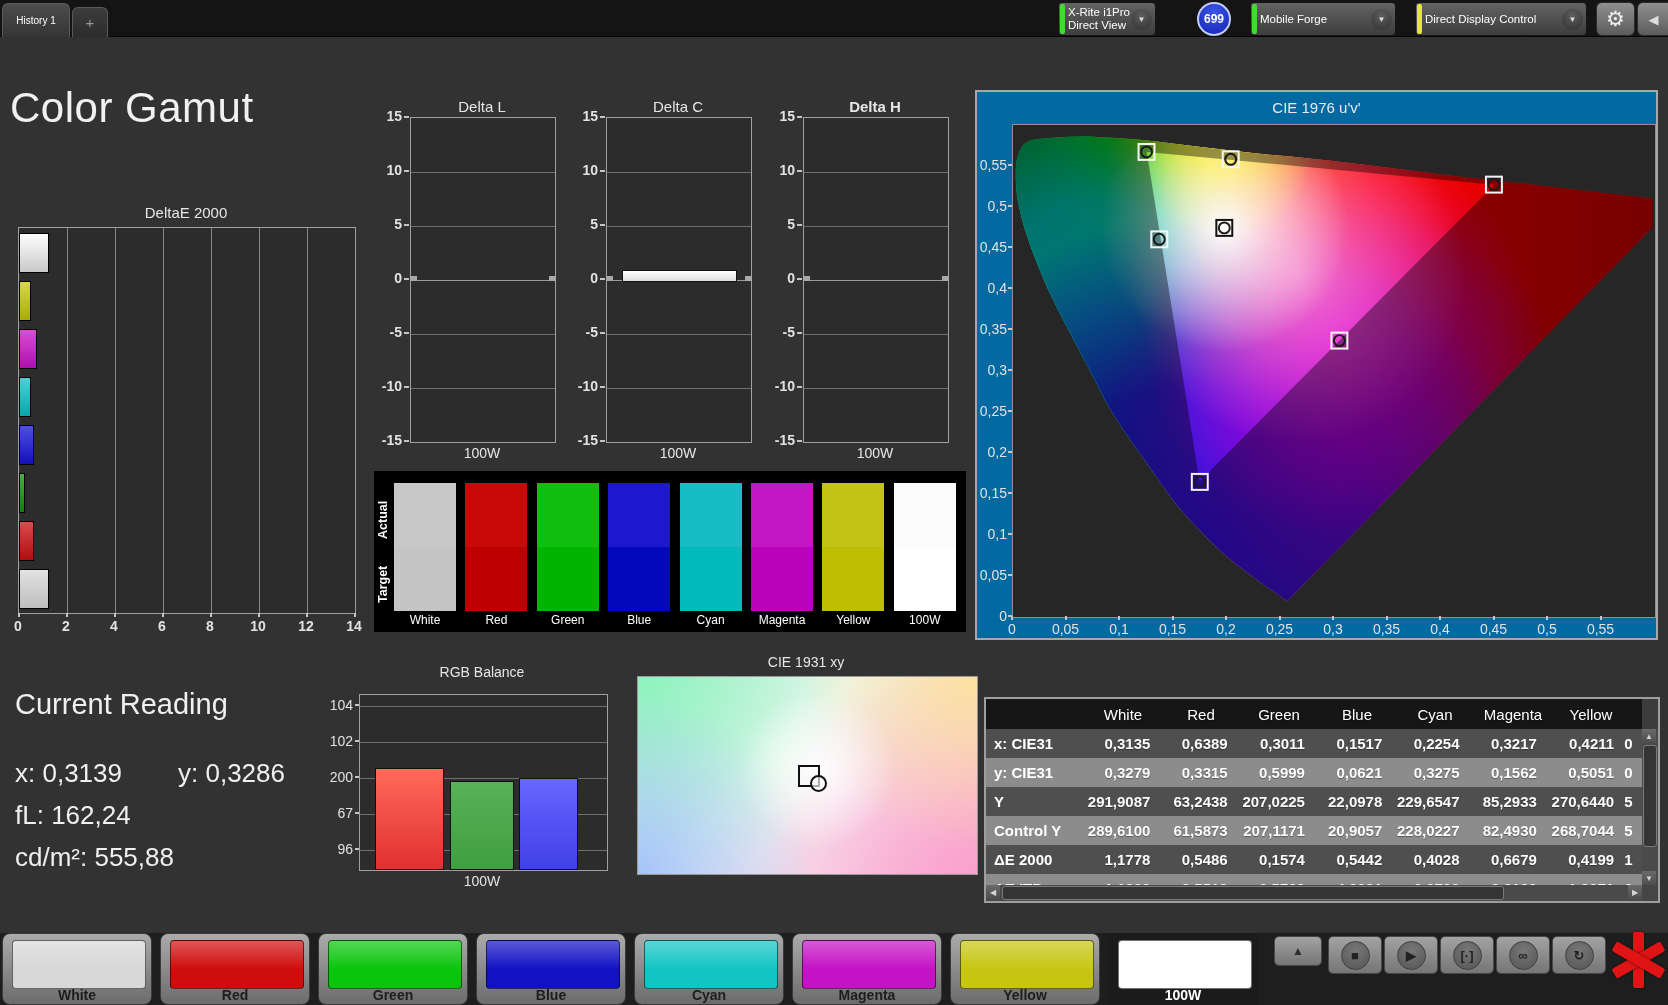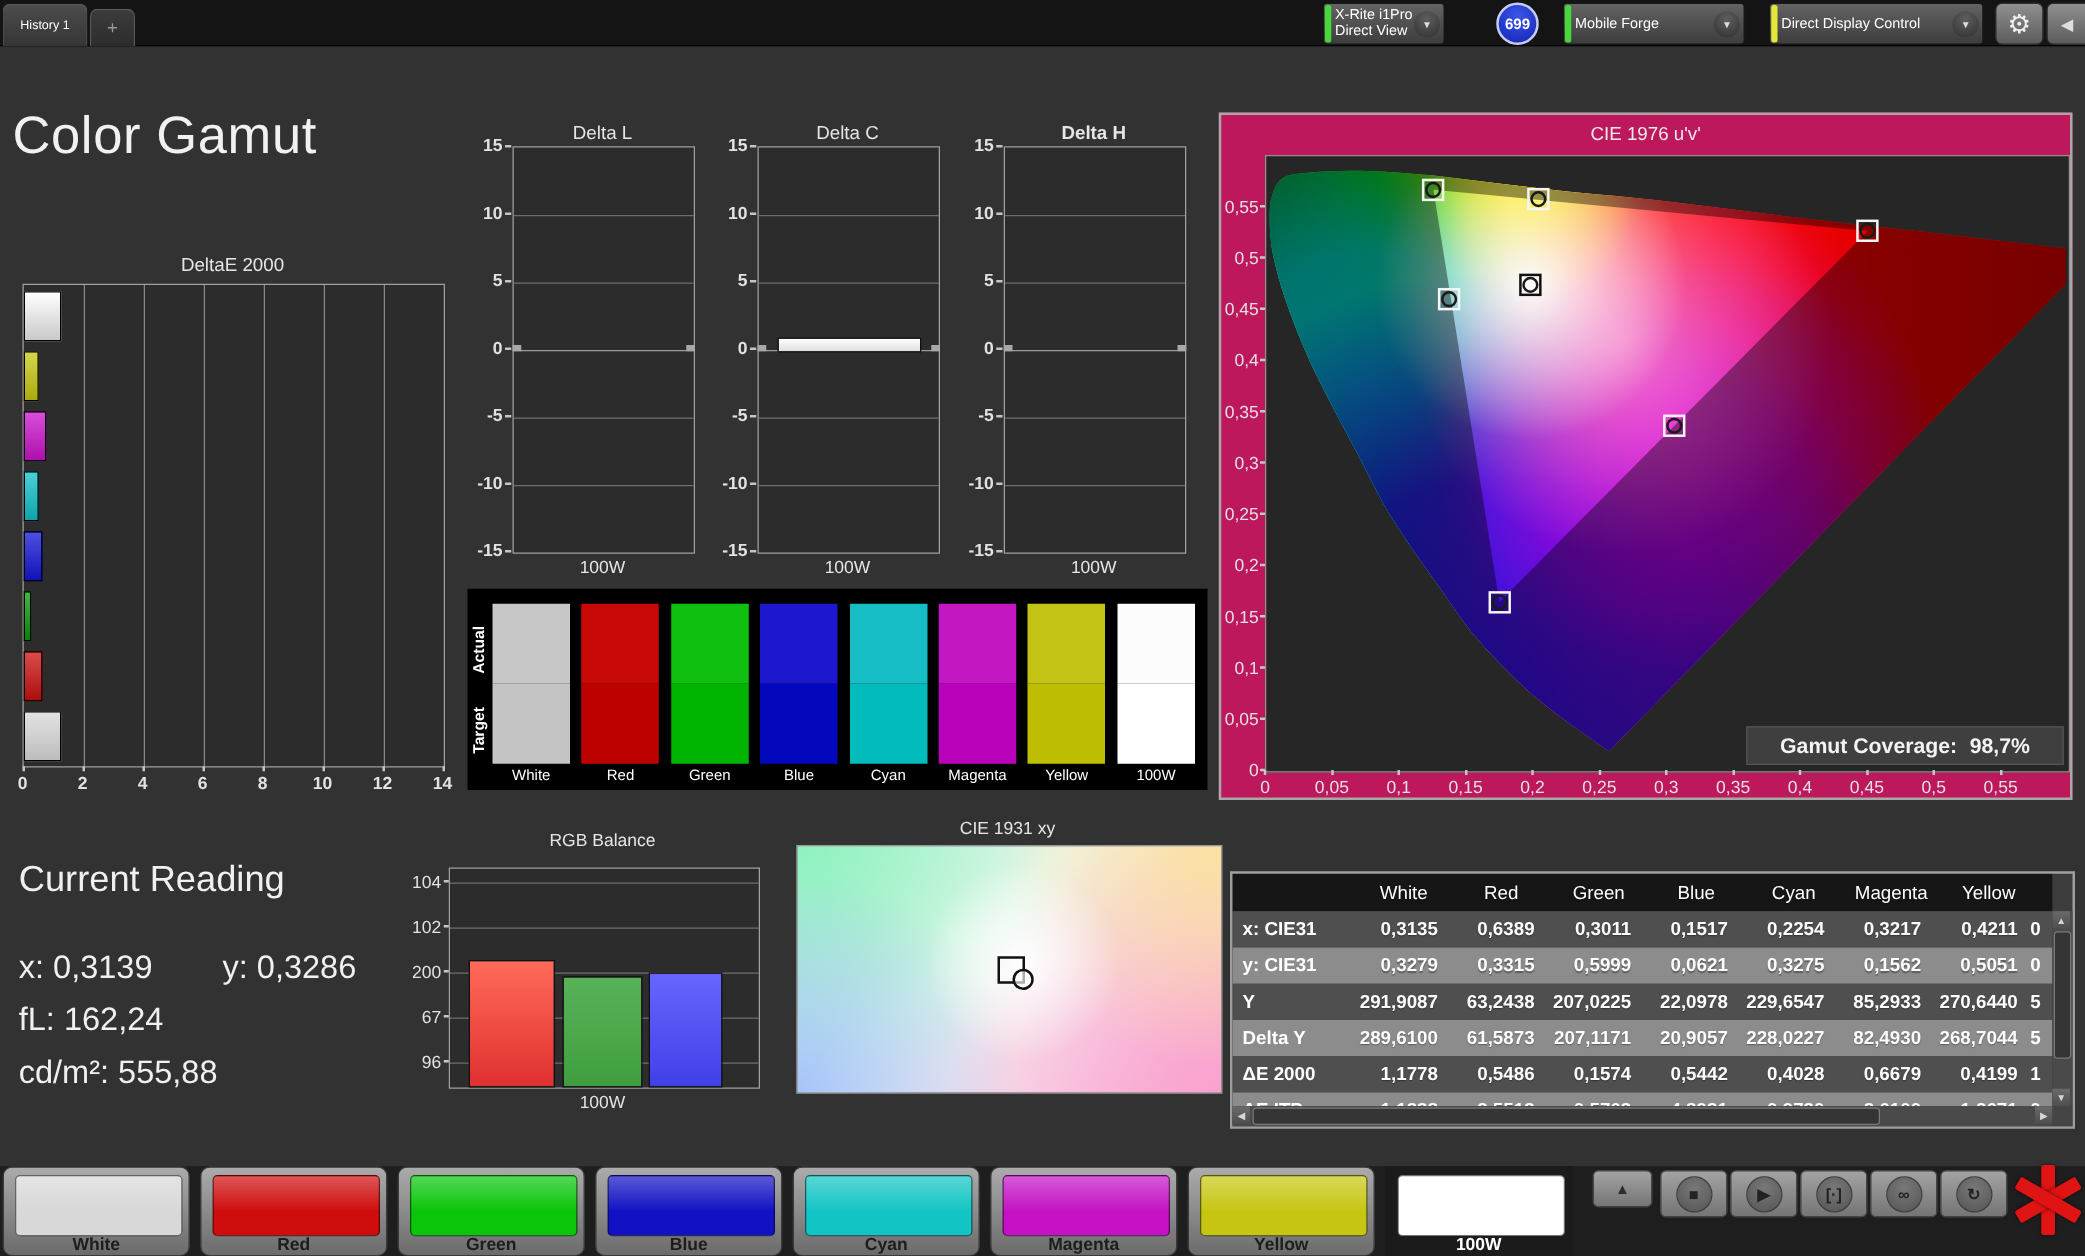--- a/index.html
+++ b/index.html
@@ -33,21 +33,21 @@
   .gridv{position:absolute;top:0;bottom:0;width:1px;background:#878787;}
   .gridh{position:absolute;left:0;right:0;height:1px;background:#6e6e6e;}
   .tick{position:absolute;background:#c5c5c5;}
   .ticklbl{position:absolute;font-size:14px;color:#e2e2e2;font-weight:bold;white-space:nowrap;}
   .debar{position:absolute;left:0;border:1px solid #000;}
   
   .strip{position:absolute;left:374px;top:471px;width:592px;height:161px;background:#000;}
   .vlabel{position:absolute;left:2px;width:16px;color:#fff;font-size:12.5px;font-weight:bold;
           writing-mode:vertical-rl;transform:rotate(180deg);text-align:center;}
   
-  .cie-panel{position:absolute;left:975px;top:90px;width:683px;height:550px;background:#be185d;border:2px solid #a8a8a8;box-sizing:border-box;}
+  .cie-panel{position:absolute;left:975px;top:90px;width:683px;height:550px;background:#0369a1;border:2px solid #a8a8a8;box-sizing:border-box;}
   .cie-title{position:absolute;top:7px;left:0;width:100%;text-align:center;font-size:15px;color:#eaeaea;}
   .cie-plot{position:absolute;left:35px;top:32px;width:642px;height:492px;background:#262626;border:1px solid #909090;}
   .coverage{position:absolute;right:4px;bottom:5px;width:252px;height:29px;background:#3f3f3f;border:1px solid #565656;
             display:flex;align-items:center;justify-content:center;gap:10px;font-size:17px;font-weight:bold;color:#f3f3f3;}
   
   .cr-title{position:absolute;left:15px;top:688px;font-size:29px;color:#f0f0f0;}
   .cr-line{position:absolute;font-size:26px;color:#f0f0f0;}
   
   .cie31{position:absolute;left:637px;top:676px;width:339px;height:197px;border:1px solid #9a9a9a;
     background:
@@ -346,24 +346,20 @@
             <rect x="138.59" y="106.79999999999997" width="16" height="16" fill="none" stroke="#f5f5f5" stroke-width="2"></rect>
             <circle cx="146.59" cy="114.79999999999997" r="5.5" fill="none" stroke="#1a1a1a" stroke-width="2"></circle>
             <rect x="203.86" y="95.32000000000001" width="16" height="16" fill="none" stroke="#111" stroke-width="2"></rect>
             <circle cx="211.86" cy="103.32000000000001" r="5.5" fill="none" stroke="#1a1a1a" stroke-width="2"></circle>
             <rect x="319.42" y="208.47999999999996" width="16" height="16" fill="none" stroke="#f5f5f5" stroke-width="2"></rect>
             <circle cx="327.42" cy="216.47999999999996" r="5.5" fill="none" stroke="#1a1a1a" stroke-width="2"></circle>
             <rect x="179.25" y="350.34" width="16" height="16" fill="none" stroke="#f5f5f5" stroke-width="2"></rect>
             <circle cx="187.25" cy="358.34" r="5.5" fill="none" stroke="#1a1a1a" stroke-width="2"></circle>
           </g>
       </svg>
-      <div class="coverage">
-        <span>Gamut Coverage:</span>
-        <span>98,7%</span>
-      </div>
     </div>
     <div id="cie-ylabels">
         <div class="ticklbl" style="position: absolute; left: 0px; top: 65px; width: 30px; text-align: right; font-weight: normal; font-size: 14px;">0,55</div>
         <div class="tick" style="position: absolute; left: 31px; top: 72px; width: 4px; height: 2px;"></div>
         <div class="ticklbl" style="position: absolute; left: 0px; top: 106px; width: 30px; text-align: right; font-weight: normal; font-size: 14px;">0,5</div>
         <div class="tick" style="position: absolute; left: 31px; top: 113px; width: 4px; height: 2px;"></div>
         <div class="ticklbl" style="position: absolute; left: 0px; top: 147px; width: 30px; text-align: right; font-weight: normal; font-size: 14px;">0,45</div>
         <div class="tick" style="position: absolute; left: 31px; top: 154px; width: 4px; height: 2px;"></div>
         <div class="ticklbl" style="position: absolute; left: 0px; top: 188px; width: 30px; text-align: right; font-weight: normal; font-size: 14px;">0,4</div>
         <div class="tick" style="position: absolute; left: 31px; top: 195px; width: 4px; height: 2px;"></div>
@@ -477,21 +473,21 @@
           <div class="cell">291,9087</div>
           <div class="cell">63,2438</div>
           <div class="cell">207,0225</div>
           <div class="cell">22,0978</div>
           <div class="cell">229,6547</div>
           <div class="cell">85,2933</div>
           <div class="cell">270,6440</div>
           <div class="cell-clip">5</div>
         </div>
         <div class="trow" style="background: rgb(140, 140, 140);">
-          <div class="cell-label">Delta Y</div>
+          <div class="cell-label">Control Y</div>
           <div class="cell">289,6100</div>
           <div class="cell">61,5873</div>
           <div class="cell">207,1171</div>
           <div class="cell">20,9057</div>
           <div class="cell">228,0227</div>
           <div class="cell">82,4930</div>
           <div class="cell">268,7044</div>
           <div class="cell-clip">5</div>
         </div>
         <div class="trow" style="background: rgb(79, 79, 79);">

